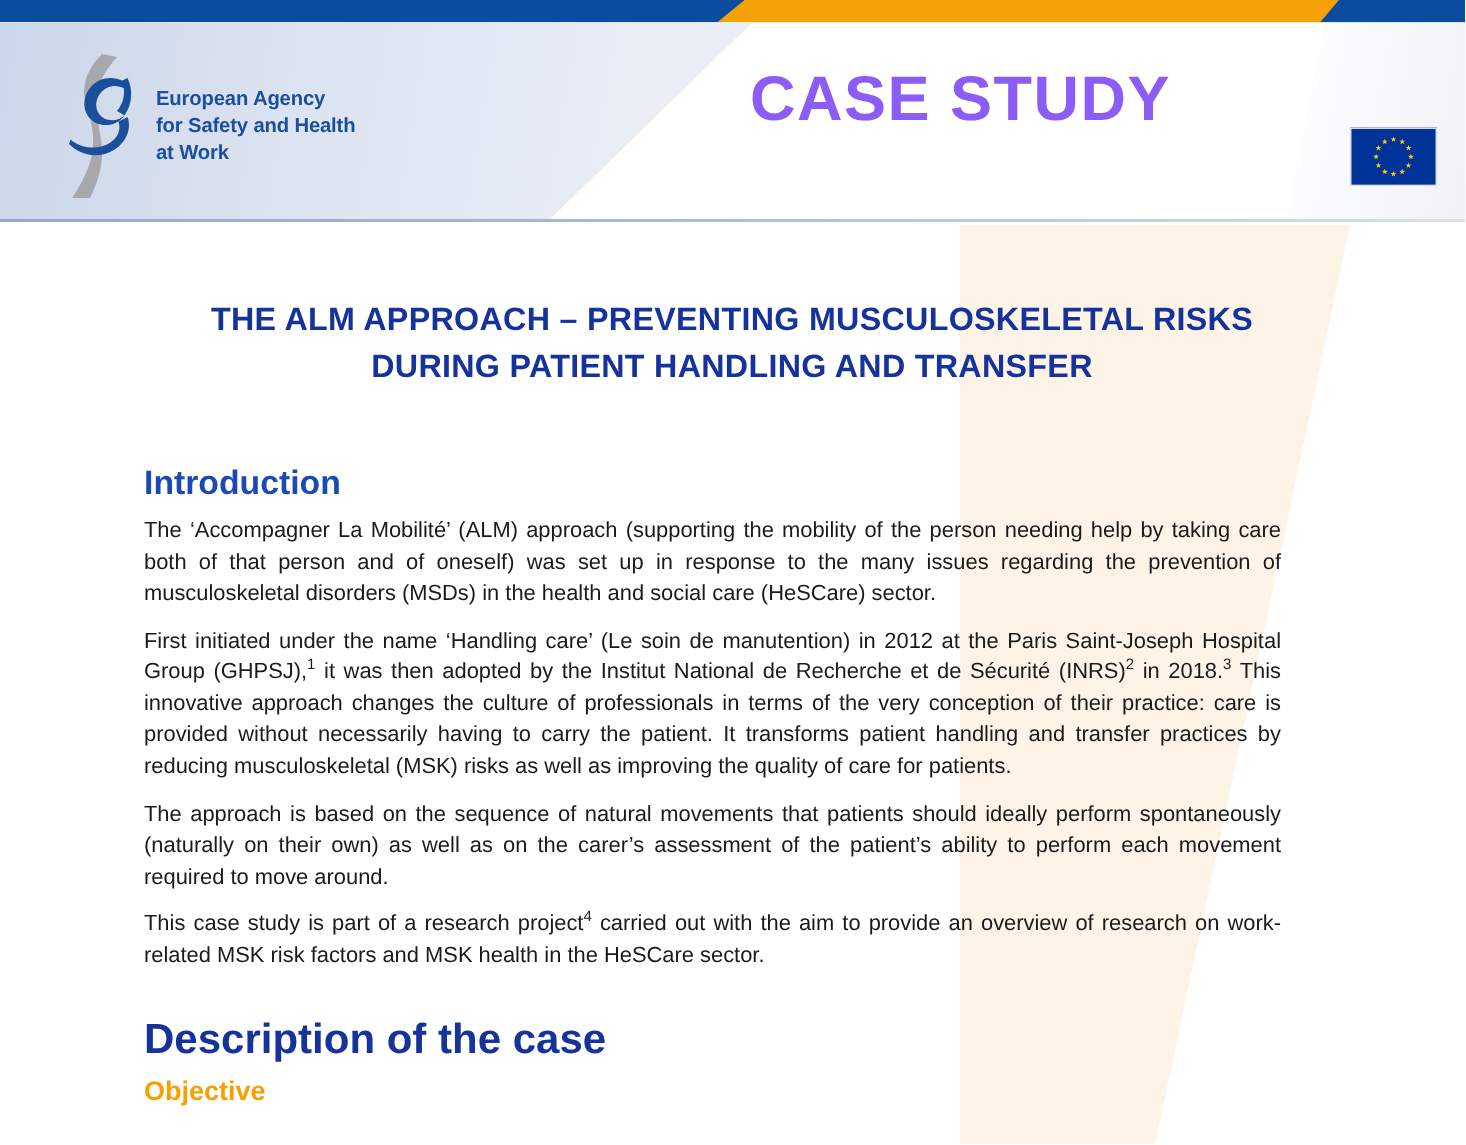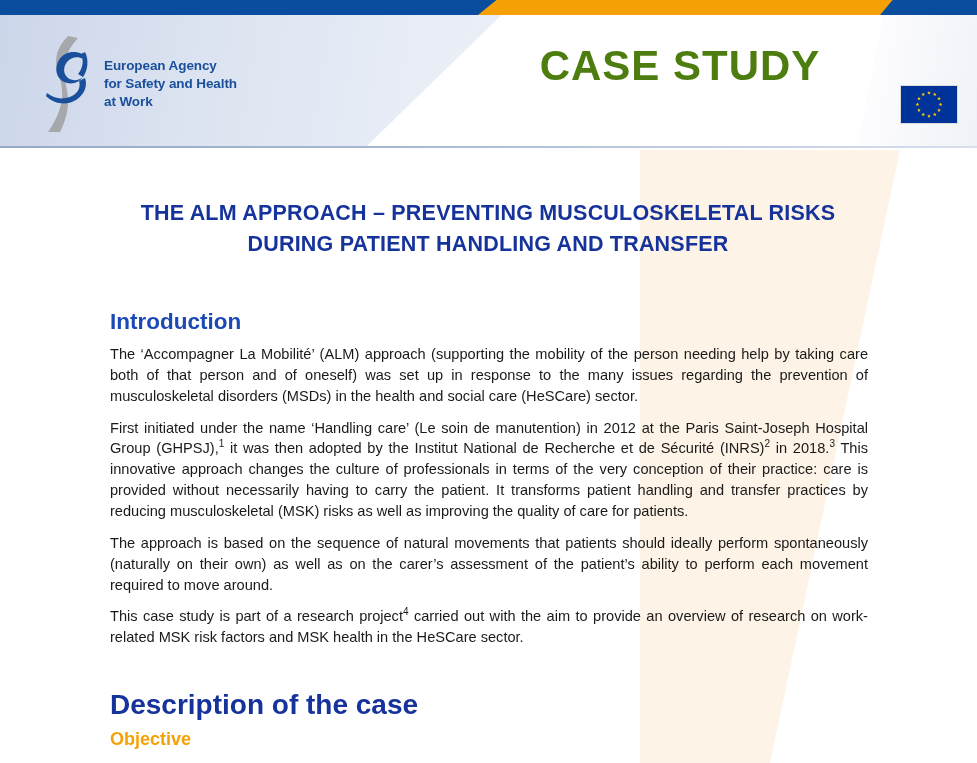--- a/index.html
+++ b/index.html
@@ -95,22 +95,21 @@
     line-height:1.32;
     letter-spacing:-0.1px;
     white-space:nowrap;
   }
 
   
   .case-study-title {
     position:absolute;
     top:42px; left:500px;
     width:360px;
-    text-align:center;
-    color:#4d7c0f;
+    color:#8b5cf6;
     font-size:42px;
     font-weight:bold;
     letter-spacing:1px;
     z-index:6;
   }
 
   
   .eu-flag {
     position:absolute;
     top:85px; left:900px;
@@ -132,21 +131,21 @@
     top:48px; left:108px; width:760px;
     text-align:center;
     color:#16339b;
     font-size:21.5px;
     font-weight:bold;
     line-height:1.45;
     letter-spacing:0.2px;
   }
   .content {
     position:absolute;
-    top:158px; left:110px; width:758px;
+    top:158px; left:96px; width:758px;
   }
   h2.section-heading {
     color:#1b49b6;
     font-size:22.5px;
     font-weight:bold;
     line-height:1.2;
     margin-bottom:9px;
   }
   h3.sub-heading {
     color:#f5a105;
@@ -154,21 +153,21 @@
     font-weight:bold;
     line-height:1.2;
   }
   p.para {
     color:#1a1a1a;
     font-size:14.6px;
     line-height:1.43;
     text-align:justify;
     margin-bottom:11px;
   }
-  p.para.last { margin-bottom:12px; }
+  p.para.last { margin-bottom:0; }
   p.para sup { font-size:10px; vertical-align:super; line-height:0; }
   .spacer-desc { height:28px; }
   h2.desc-heading {
     color:#16339b;
     font-size:28px;
     font-weight:bold;
     line-height:1.2;
     margin-bottom:7px;
   }
 </style>

